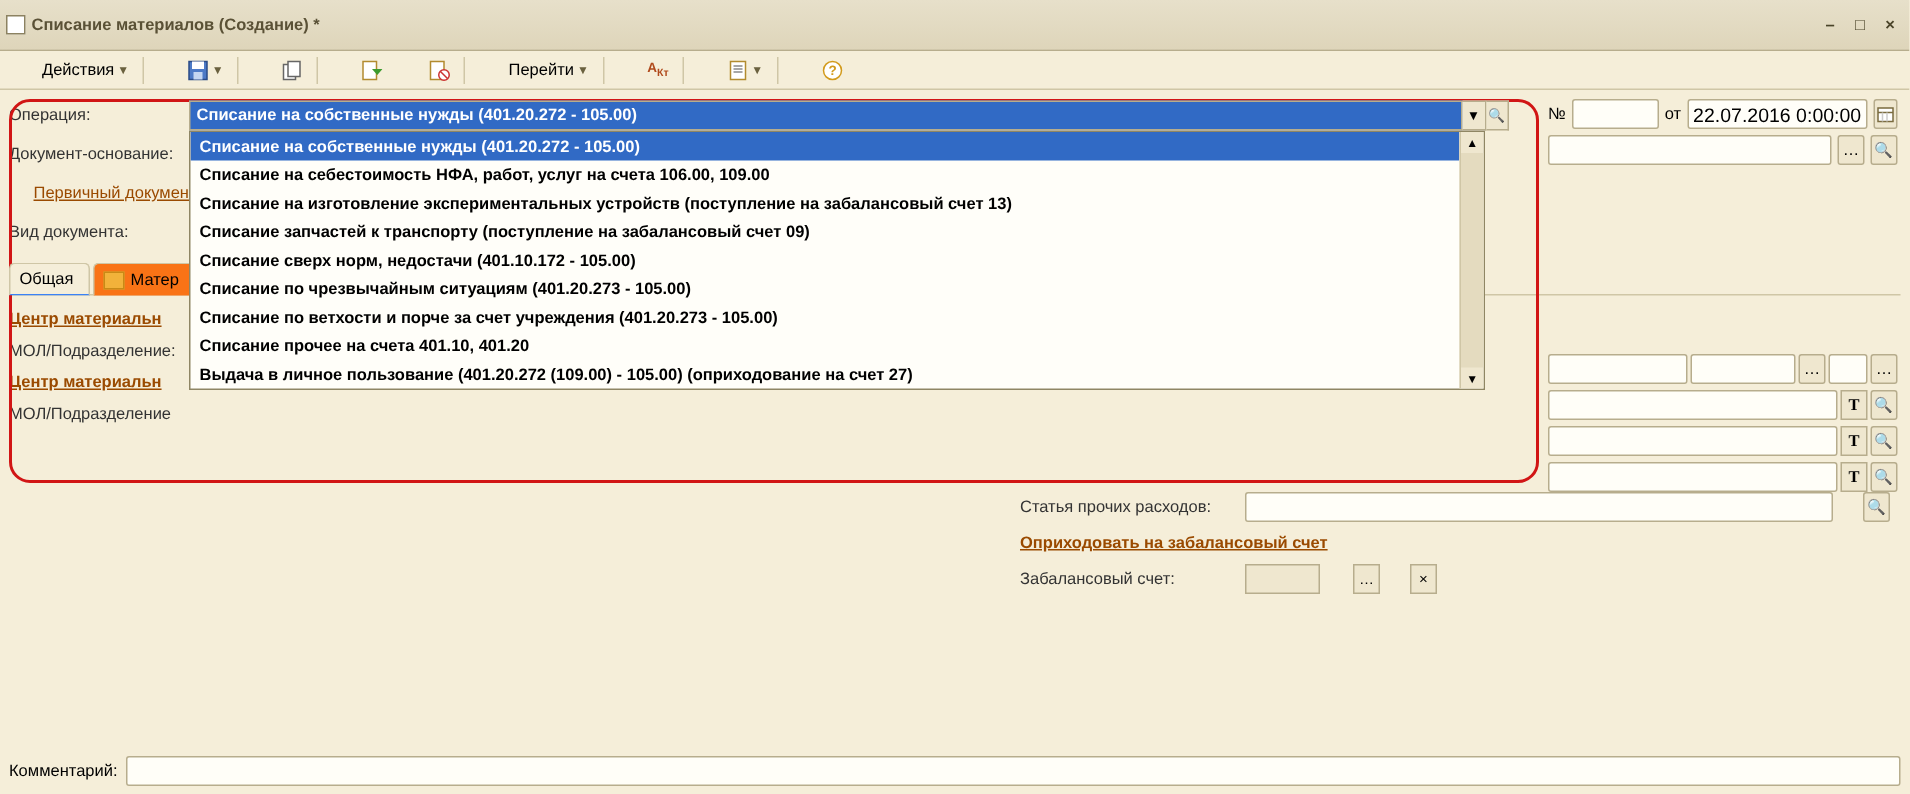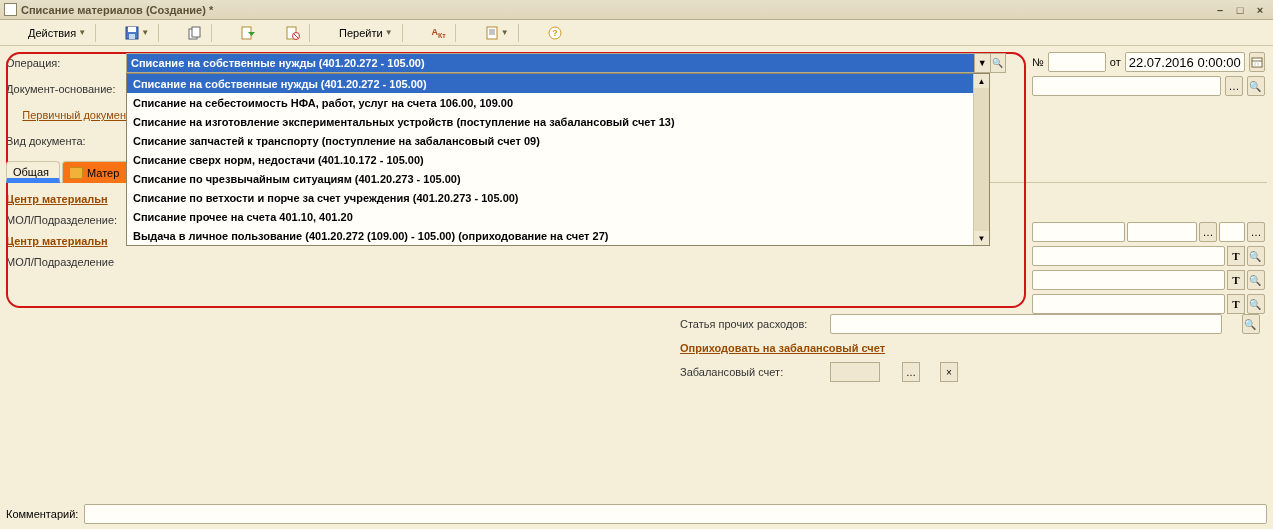--- a/index.html
+++ b/index.html
@@ -7,21 +7,21 @@
     margin: 0; padding: 0;
     font-family: Arial, sans-serif;
     font-size: 11px;
     background: #f5eed9;
     width: 1273px; height: 529px;
     overflow: hidden;
   }
   .window { width: 100%; height: 100%; display: flex; flex-direction: column; }
   .titlebar {
     display: flex; align-items: center;
-    height: 20px;
+    height: 34px;
     background: linear-gradient(#e7e0ca, #ded5ba);
     border-bottom: 1px solid #b7ad8d;
     padding: 0 4px;
   }
   .title-doc-icon {
     width: 13px; height: 13px;
     background: #fff; border: 1px solid #8c8261;
     margin-right: 4px;
   }
   .titlebar-title { flex: 1; color: #5a5136; font-weight: bold; }
@@ -72,21 +72,21 @@
     border-bottom: 1px solid #cfc6a6;
   }
   .tab {
     display: flex; align-items: center; gap: 4px;
     height: 22px; padding: 0 10px 0 6px;
     border: 1px solid #cfc6a6; border-bottom: none;
     background: #f97316;
     border-top-left-radius: 4px; border-top-right-radius: 4px;
     position: relative; top: 1px;
   }
-  .tab.active { background: #f5eed9; border-bottom: 5px solid #3b82f6; align-items: flex-end; }
+  .tab.active { background: #f5eed9; border-bottom: 1px solid #3b82f6; }
   .tab-ic { width: 14px; height: 12px; background: #f2b23a; border: 1px solid #c88a17; }
 
   .tab-pane { padding-top: 6px; }
 
   .section-head { color: #9a4a00; font-weight: bold; text-decoration: underline; margin: 4px 0; }
 
   .dd-wrap {
     position: relative;
     z-index: 10;
   }

